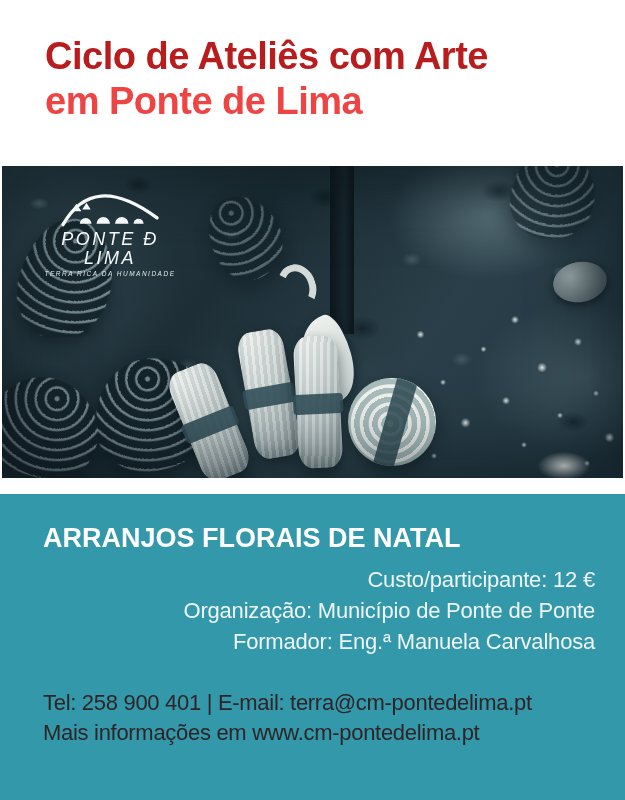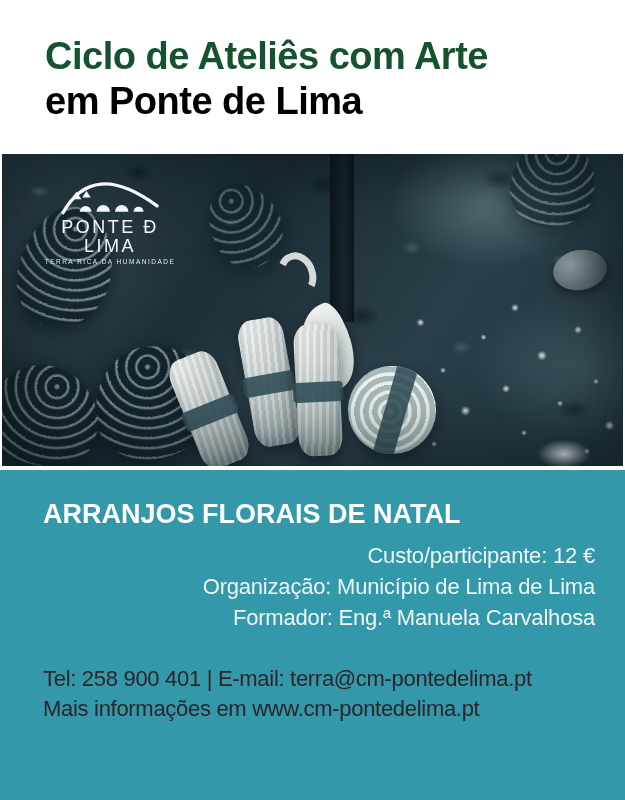--- a/index.html
+++ b/index.html
@@ -8,32 +8,33 @@
     width: 625px; height: 800px;
     background: #ffffff;
     font-family: "Liberation Sans", sans-serif;
     overflow: hidden;
   }
   .poster { position: relative; width: 625px; height: 800px; background: #fff; }
 
   
   .header { height: 150px; padding: 34px 20px 0 45px; background: #fff; }
   .header h1 { margin: 0; font-size: 38px; line-height: 45px; font-weight: 700; letter-spacing: -0.5px; }
-  .title-1 { display: block; color: #14532d; }
-  .title-2 { display: block; color: #000000; }
+  .title-1 { display: block; color: #b91c1c; }
+  .title-2 { display: block; color: #ef4444; }
 
   
   .photo {
-    position: relative; height: 312px; margin: 4px 2px; overflow: hidden;
+    position: relative; height: 312px; margin: 16px 2px; overflow: hidden;
     background:
       radial-gradient(140px 90px at 78% 16%, rgba(125,150,158,.55), transparent 70%),
       radial-gradient(160px 110px at 94% 68%, rgba(98,124,132,.40), transparent 70%),
       radial-gradient(220px 150px at 45% 88%, rgba(72,98,108,.45), transparent 75%),
       radial-gradient(190px 130px at 6% 38%, rgba(58,80,90,.50), transparent 75%),
       linear-gradient(125deg, #2c4049 0%, #1d2e36 35%, #2a3f49 65%, #223640 100%);
+    font-style: italic;
   }
   .photo::after { content:""; position:absolute; inset:0; z-index:4;
     box-shadow: inset 0 0 70px 18px rgba(8,18,24,.55); pointer-events:none; }
 
   .speckles { position:absolute; inset:0; opacity:.65;
     background-image:
       radial-gradient(10px 6px at 6% 12%, rgba(130,155,162,.7), transparent),
       radial-gradient(14px 9px at 22% 6%, rgba(10,22,28,.9), transparent),
       radial-gradient(9px 6px at 37% 22%, rgba(120,145,152,.55), transparent),
       radial-gradient(16px 10px at 52% 10%, rgba(9,20,26,.85), transparent),
@@ -174,21 +175,21 @@
       </svg>
       <div class="logo-wordmark">PONTE Ð LIMA</div>
       <div class="logo-tagline">TERRA RICA DA HUMANIDADE</div>
     </div>
   </div>
 
   <section class="band">
     <h2 class="event-heading">ARRANJOS FLORAIS DE NATAL</h2>
     <div>
       <div class="info-line">Custo/participante: 12 €</div>
-      <div class="info-line">Organização: Município de Lima de Lima</div>
+      <div class="info-line">Organização: Município de Ponte de Ponte</div>
       <div class="info-line">Formador: Eng.ª Manuela Carvalhosa</div>
     </div>
     <div class="contact">
       <div class="contact-line">Tel: 258 900 401 | E-mail: terra@cm-pontedelima.pt</div>
       <div class="contact-line">Mais informações em www.cm-pontedelima.pt</div>
     </div>
   </section>
 
 </div>
 

